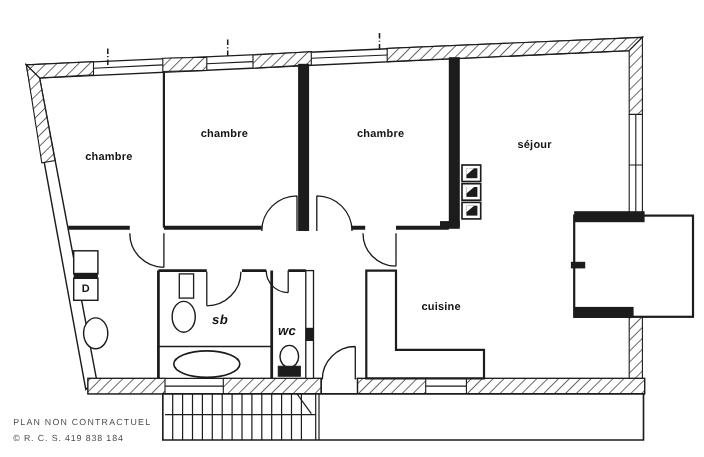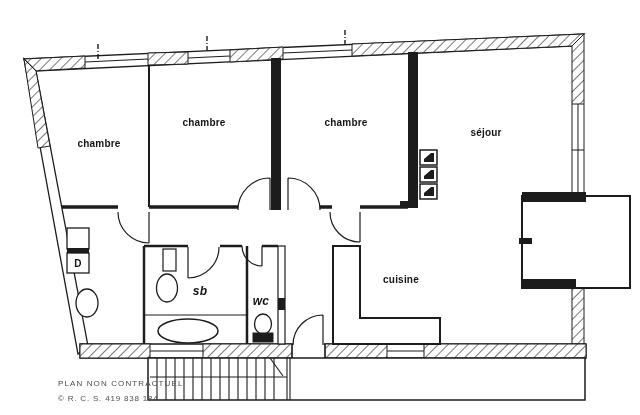--- a/index.html
+++ b/index.html
@@ -9,21 +9,21 @@
   }
   .plan-svg{position:absolute;left:0;top:0;width:640px;height:415px;}
   .room-label{
     position:absolute;transform:translate(-50%,-50%);
     font-size:10px;color:#141414;letter-spacing:0.02em;white-space:nowrap;font-weight:bold;
   }
   .room-label.small{font-size:12px;font-weight:700;font-style:italic;}
   .closet-label{font-size:10px;font-weight:700;}
   .footer-text{
     position:absolute;left:12px;color:#4d4d4d;font-size:8px;
-    letter-spacing:0.14em;white-space:nowrap;margin-left:46px;
+    letter-spacing:0.14em;white-space:nowrap;
   }
   .footer-text.line1{top:379px;}
   .footer-text.line2{top:394px;letter-spacing:0.10em;}
 </style>
 </head>
 <body>
 
 <div class="stage">
 
   <svg class="plan-svg" viewBox="0 0 640 415">

